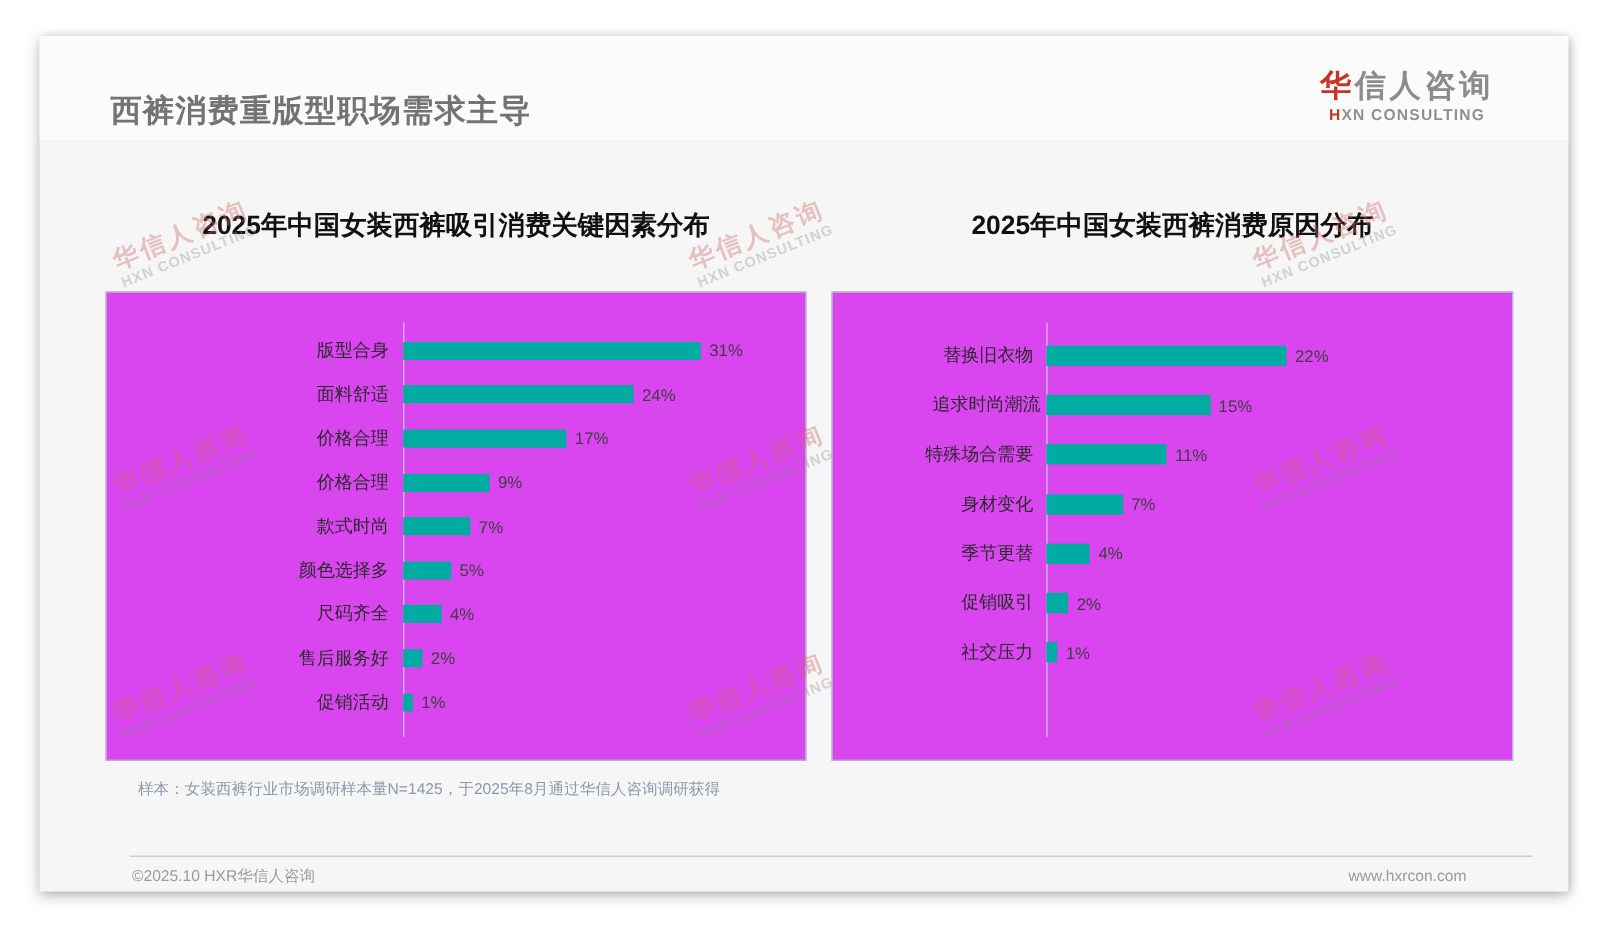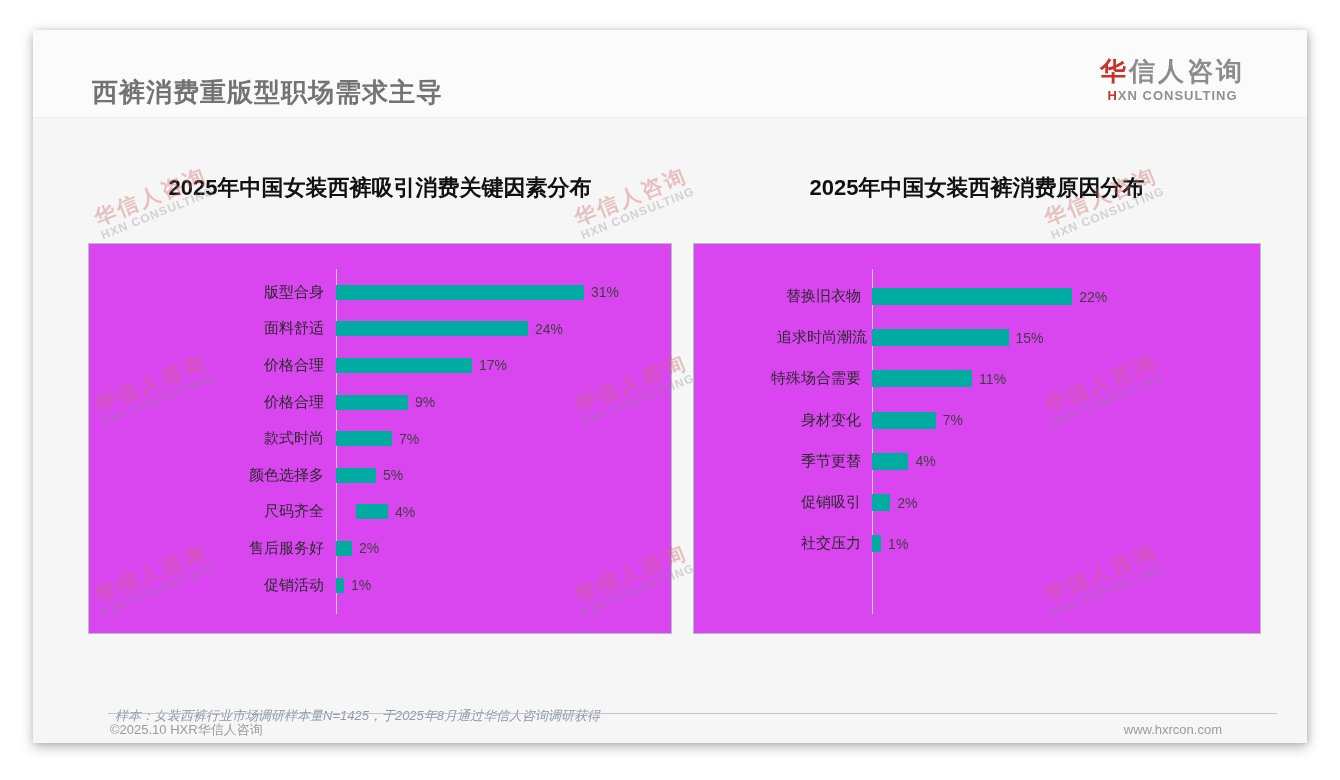--- a/index.html
+++ b/index.html
@@ -42,21 +42,21 @@
   .rows{position:absolute;left:0;right:0;}
   .panel.left .rows{top:30px;}
   .panel.right .rows{top:32px;}
   .chart-row{display:flex;align-items:center;}
   .cat-label{
     text-align:right;font-size:15px;color:#2b2b2b;box-sizing:border-box;white-space:nowrap;
   }
   .bar-wrap{display:flex;align-items:center;}
   .bar{flex:0 0 auto;}
   .pct{margin-left:7px;font-size:14px;color:#3f3f3f;white-space:nowrap;}
-  .sample-note{position:absolute;left:82px;top:677px;font-size:13px;color:#8e98a8;white-space:nowrap;font-style:italic;}
+  .sample-note{position:absolute;left:82px;top:619px;font-size:13px;color:#8e98a8;white-space:nowrap;}
   .footer-divider{position:absolute;left:75px;right:30px;top:683px;height:1px;background:#c4c4c6;}
   .footer-left{position:absolute;left:77px;top:691px;font-size:13px;color:#9b9b9b;white-space:nowrap;}
   .footer-right{position:absolute;right:85px;top:692px;font-size:13px;color:#9b9b9b;white-space:nowrap;text-decoration:none;}
   .wm-layer{position:absolute;inset:0;pointer-events:none;z-index:5;}
   .wm{position:absolute;transform:rotate(-22deg);text-align:center;line-height:1.15;}
   .wm-cn{font-size:21px;font-weight:bold;color:rgba(205,106,106,0.38);letter-spacing:3px;white-space:nowrap;}
   .wm-en{font-size:12px;font-weight:bold;color:rgba(140,140,140,0.35);letter-spacing:1px;white-space:nowrap;}
 </style>
 </head>
 <body>
@@ -112,21 +112,21 @@
             <span class="pct">7%</span>
           </div>
         </div>
         <div class="chart-row" style="height: 36.6px;">
           <div class="cat-label" style="width: 247px; padding-right: 12px;">颜色选择多</div>
           <div class="bar-wrap">
             <div class="bar" style="width: 40px; height: 15px; background: rgb(0, 171, 161);"></div>
             <span class="pct">5%</span>
           </div>
         </div>
-        <div class="chart-row" style="height: 36.6px; gap: 20px;">
+        <div class="chart-row" style="height: 36.6px;">
           <div class="cat-label" style="width: 247px; padding-right: 12px;">尺码齐全</div>
           <div class="bar-wrap">
             <div class="bar" style="width: 32px; height: 15px; background: rgb(0, 171, 161);"></div>
             <span class="pct">4%</span>
           </div>
         </div>
         <div class="chart-row" style="height: 36.6px;">
           <div class="cat-label" style="width: 247px; padding-right: 12px;">售后服务好</div>
           <div class="bar-wrap">
             <div class="bar" style="width: 16px; height: 15px; background: rgb(0, 171, 161);"></div>

